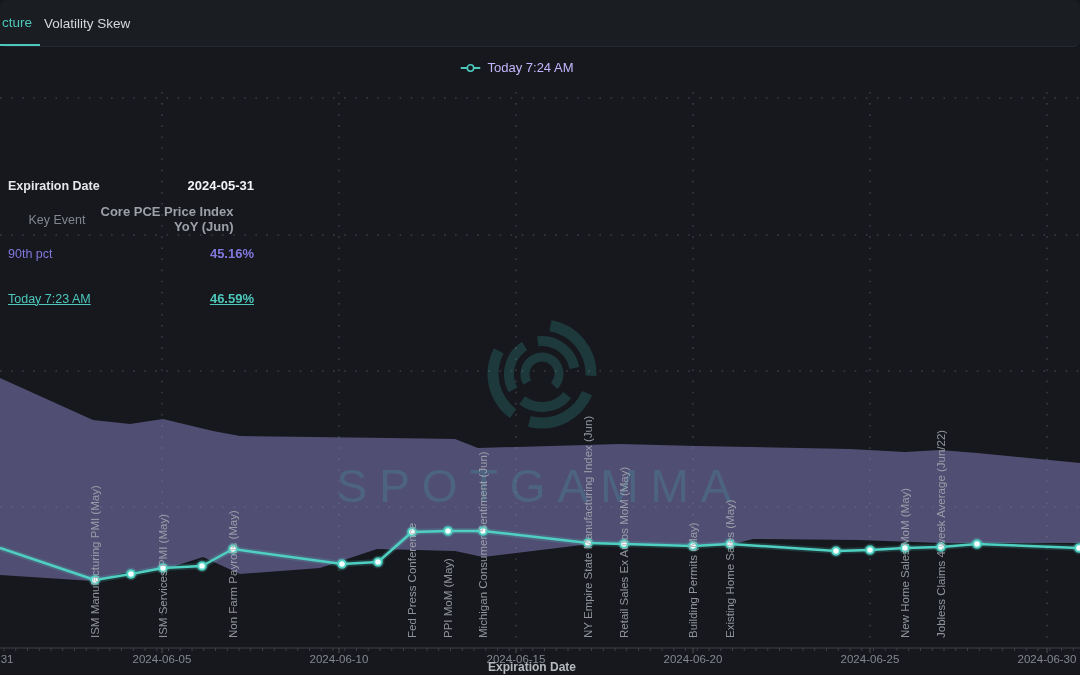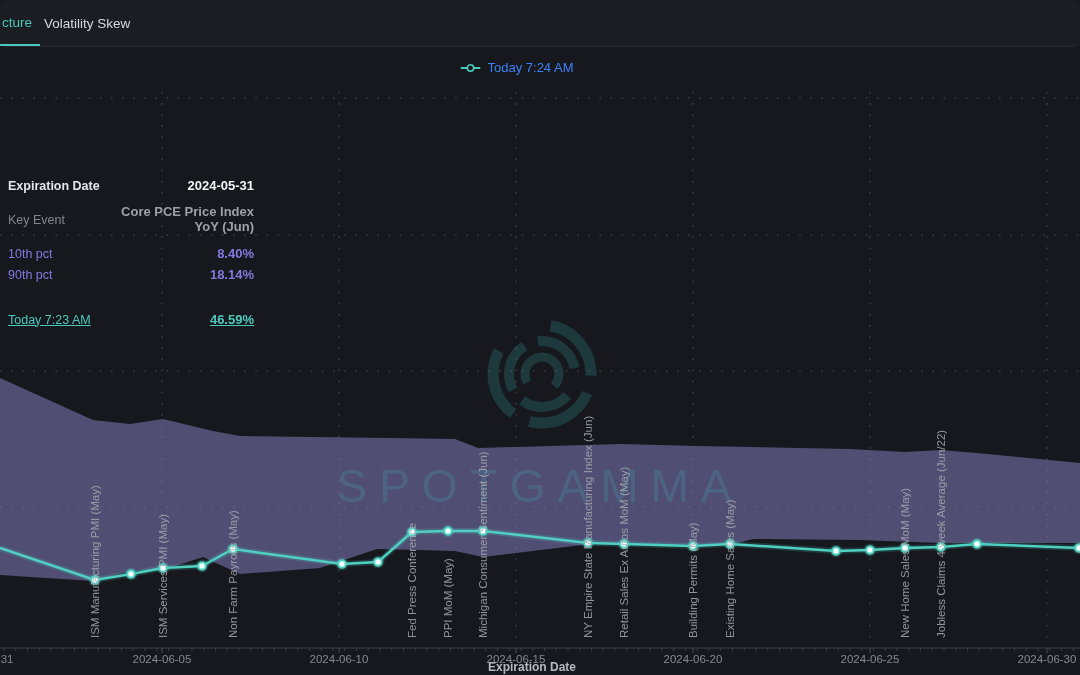--- a/index.html
+++ b/index.html
@@ -19,30 +19,30 @@
     display:flex;align-items:center;font-size:13.5px;font-weight:500;
     color:#d6d8db;cursor:pointer;padding:0 2px;box-sizing:border-box;
   }
   .tab.active{color:#4cc8bb;border-bottom:2px solid #4cc8bb;padding-right:8px;}
   .tab + .tab{margin-left:2px;}
   
   .legend{
     position:absolute;top:60px;left:517px;transform:translateX(-50%);
     display:flex;align-items:center;gap:7px;z-index:25;cursor:pointer;
   }
-  .legend-label{color:#3b82f6;font-size:13px;}
+  .legend-label{color:#c4b5fd;font-size:13px;}
   
   #chart-svg{position:absolute;top:0;left:0;z-index:5;}
   
   .tooltip{
     position:absolute;left:8px;top:179px;width:246px;z-index:20;
     font-size:12.5px;line-height:1.15;
   }
   .t-row{display:flex;justify-content:space-between;align-items:flex-start;}
-  .t-row.center{align-items:center;}
+  .t-row.center{align-items:center;justify-content:center;}
   .t-val{font-weight:bold;font-size:13px;text-align:right;}
   .c-white-l{color:#e4e6e9;font-weight:600;}
   .c-white-v{color:#f1f3f5;}
   .c-gray-l{color:#83878d;}
   .c-gray-v{color:#9da1a7;max-width:148px;}
   .c-purple{color:#8278de;}
   .c-teal{color:#4cc8bb;text-decoration:underline;}
   .mb10{margin-bottom:11px;}
   .mb12{margin-bottom:12px;}
   .mb5{margin-bottom:6px;}
@@ -250,25 +250,21 @@
 
 <div class="tooltip">
   <div class="t-row mb10">
     <span class="c-white-l">Expiration Date</span>
     <span class="t-val c-white-v">2024-05-31</span>
   </div>
   <div class="t-row center mb12">
     <span class="c-gray-l">Key Event</span>
     <span class="t-val c-gray-v">Core PCE Price Index YoY (Jun)</span>
   </div>
-  <div class="t-row mb5">
-    <span class="c-purple">10th pct</span>
-    <span class="t-val c-purple">8.40%</span>
-  </div>
   <div class="t-row mb13">
     <span class="c-purple">90th pct</span>
-    <span class="t-val c-purple">18.14%</span>
+    <span class="t-val c-purple">45.16%</span>
   </div>
   <div class="t-row">
     <span class="c-teal">Today 7:23 AM</span>
     <span class="t-val c-teal">46.59%</span>
   </div>
 </div>
 
 </body></html>

